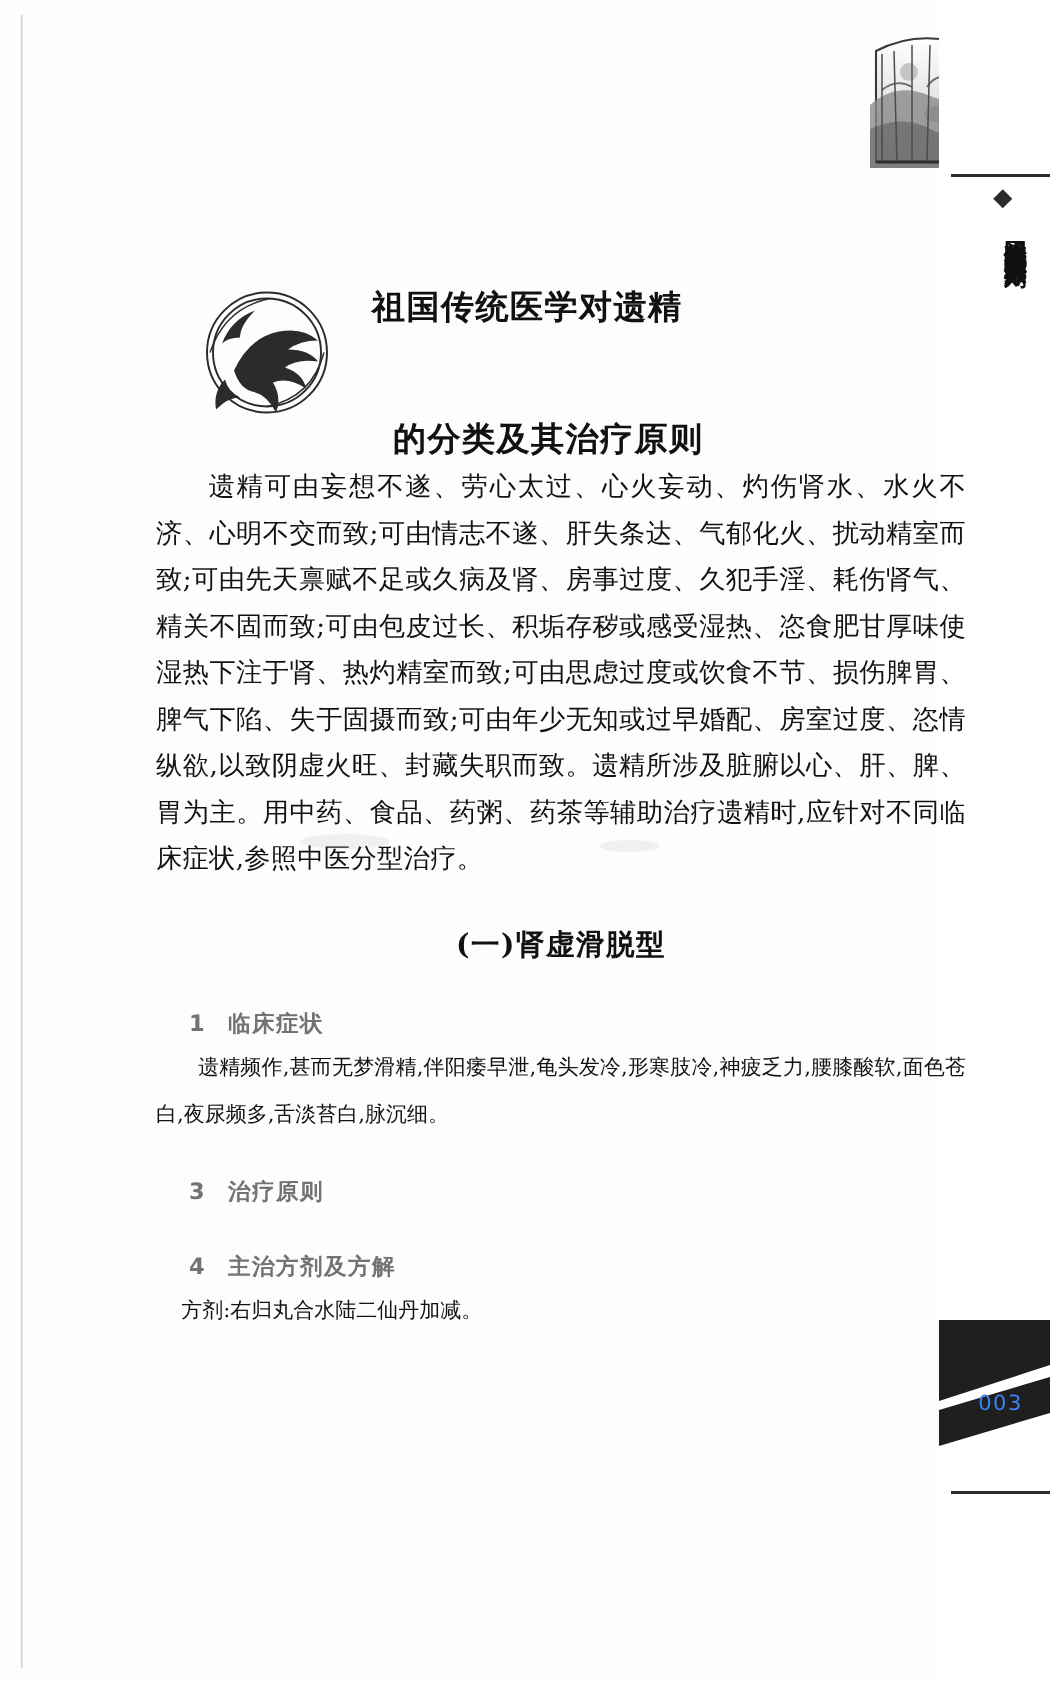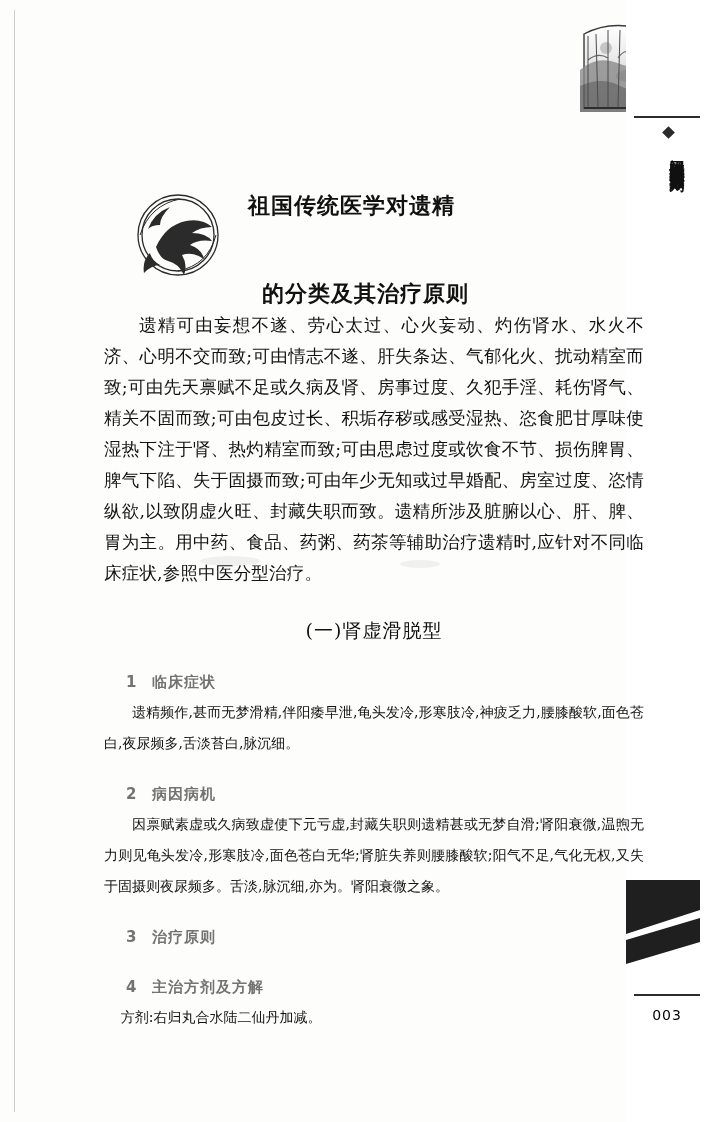--- a/index.html
+++ b/index.html
@@ -94,26 +94,26 @@
   .side-wedge {
     position: absolute;
     left: 0px;
     top: 880px;
     width: 82px;
     height: 96px;
   }
   .page-number {
     position: absolute;
     left: 0;
-    top: 1007px;
+    top: 928px;
     width: 82px;
     text-align: center;
     font-size: 14px;
     letter-spacing: 1px;
-    color: #000000;
+    color: #3b82f6;
     font-family: "DejaVu Sans", "Liberation Sans", sans-serif;
   }
   .side-bottom-rule {
     position: absolute;
     left: 8px;
     top: 994px;
     width: 66px;
     height: 2px;
     background: #2b2b2b;
   }
@@ -161,21 +161,21 @@
     line-height: 31px;
     text-align: justify;
     text-indent: 2em;
     letter-spacing: 0.2px;
     color: #121212;
   }
   h2.section {
     margin: 24px 0 0 0;
     font-size: 19px;
     line-height: 34px;
-    font-weight: 400;
+    font-weight: 700;
     text-align: center;
     letter-spacing: 1px;
     color: #111;
   }
   .sub {
     margin-top: 20px;
   }
   .sub-head {
     font-size: 15px;
     font-weight: 700;
@@ -305,26 +305,20 @@
 
     <h2 class="section">(一)肾虚滑脱型</h2>
 
     <div class="sub">
       <div class="sub-head">
         <span class="num">1</span><span>临床症状</span>
       </div>
       <p class="sub-body">遗精频作,甚而无梦滑精,伴阳痿早泄,龟头发冷,形寒肢冷,神疲乏力,腰膝酸软,面色苍白,夜尿频多,舌淡苔白,脉沉细。</p>
     </div>
 
-    <div class="sub">
-      <div class="sub-head">
-        <span class="num">2</span><span>病因病机</span>
-      </div>
-      <p class="sub-body">因禀赋素虚或久病致虚使下元亏虚,封藏失职则遗精甚或无梦自滑;肾阳衰微,温煦无力则见龟头发冷,形寒肢冷,面色苍白无华;肾脏失养则腰膝酸软;阳气不足,气化无权,又失于固摄则夜尿频多。舌淡,脉沉细,亦为。肾阳衰微之象。</p>
-    </div>
 
     <div class="sub">
       <div class="sub-head">
         <span class="num">3</span><span>治疗原则</span>
       </div>
     </div>
 
     <div class="sub">
       <div class="sub-head">
         <span class="num">4</span><span>主治方剂及方解</span>

